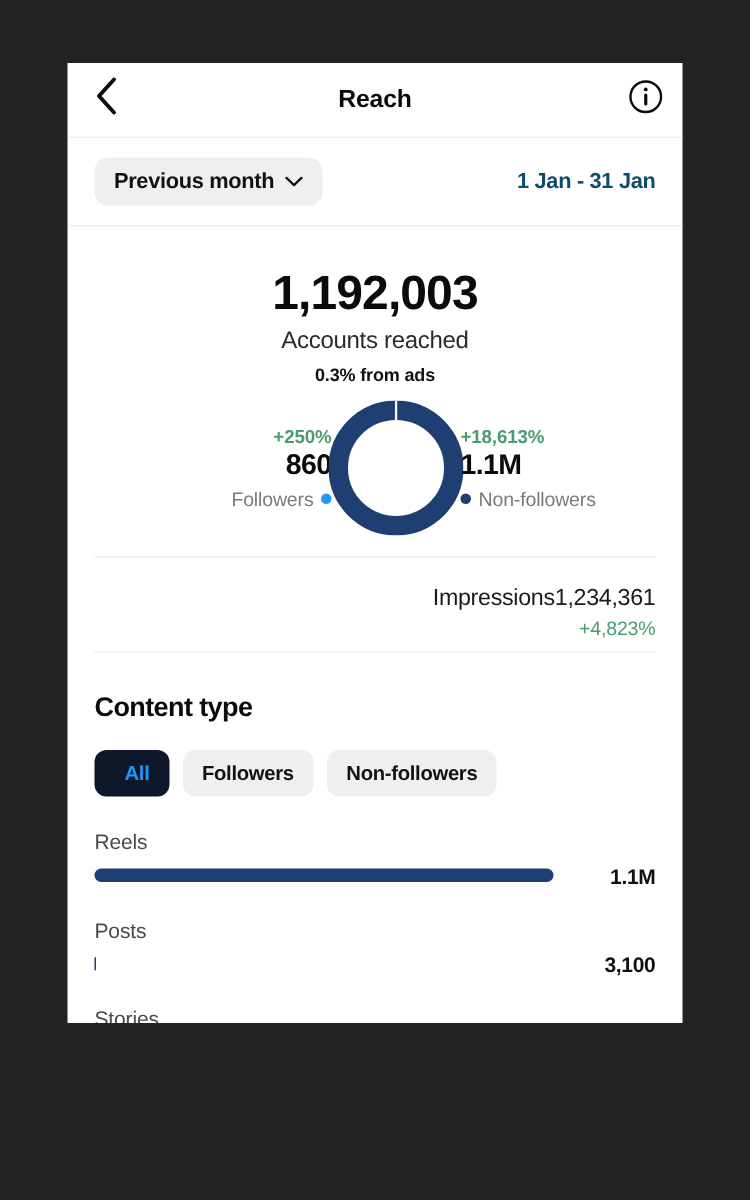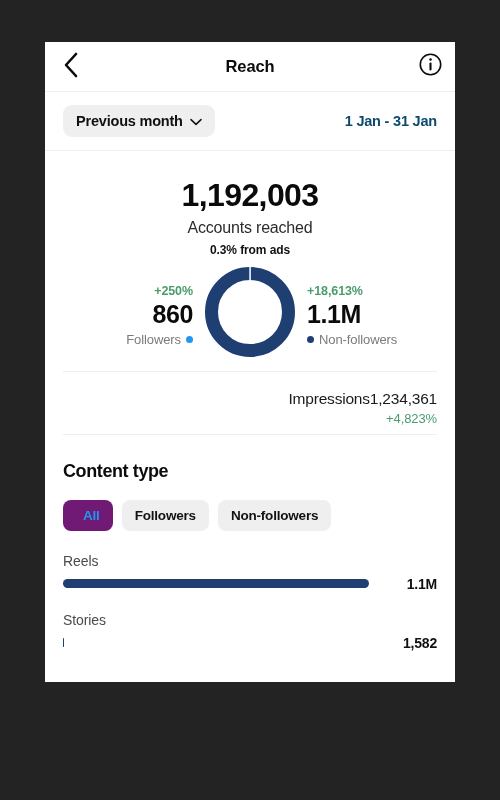--- a/index.html
+++ b/index.html
@@ -112,20 +112,21 @@
     font-weight: bold;
     color: #111;
     letter-spacing: -0.1px;
   }
 
   
   .donut-block {
     margin-top: 10px;
     height: 104px;
     position: relative;
+    margin-left: 28px;
   }
   .donut {
     position: absolute;
     left: 50%; top: 0;
     transform: translateX(-50%);
     width: 90px; height: 90px;
   }
   .stat {
     position: absolute;
     top: 17px;
@@ -134,21 +135,21 @@
   .stat-left  { left: 18px;  text-align: right; }
   .stat-right { right: 18px; text-align: left;  }
   .stat-delta {
     font-size: 12.5px;
     font-weight: bold;
     color: #4a9c6d;
     letter-spacing: -0.1px;
   }
   .stat-value {
     margin-top: 2px;
-    font-size: 25px;
+    font-size: 19px;
     font-weight: bold;
     color: #0b0b0b;
     letter-spacing: -0.4px;
   }
   .stat-name {
     margin-top: 3px;
     font-size: 13px;
     color: #7a7a7a;
     display: flex;
     align-items: center;
@@ -203,21 +204,21 @@
     color: #121212;
     border-radius: 8px;
     padding: 8px 13px;
     font-size: 13.5px;
     font-weight: bold;
     cursor: pointer;
     letter-spacing: -0.2px;
     white-space: nowrap;
   }
   .chip.selected {
-    background: #701a75;
+    background: #0f172a;
     color: #2196f3;
     padding-left: 20px;
   }
 
   
   .bars { padding: 22px 18px 0 18px; }
   .bar-row { margin-bottom: 21px; }
   .bar-label {
     font-size: 14px;
     color: #4a4a4a;
@@ -354,20 +355,29 @@
       <div class="bar-row">
         <div class="bar-label">Reels</div>
         <div class="bar-line">
           <div class="bar-track">
             <div class="bar-fill" style="width:100%"></div>
           </div>
           <div class="bar-value">1.1M</div>
         </div>
       </div>
 
+      <div class="bar-row">
+        <div class="bar-label">Posts</div>
+        <div class="bar-line">
+          <div class="bar-track">
+            <div class="bar-fill" style="width:0.28%"></div>
+          </div>
+          <div class="bar-value">3,100</div>
+        </div>
+      </div>
 
       <div class="bar-row">
         <div class="bar-label">Stories</div>
         <div class="bar-line">
           <div class="bar-track">
             <div class="bar-fill" style="width:0.14%"></div>
           </div>
           <div class="bar-value">1,582</div>
         </div>
       </div>

